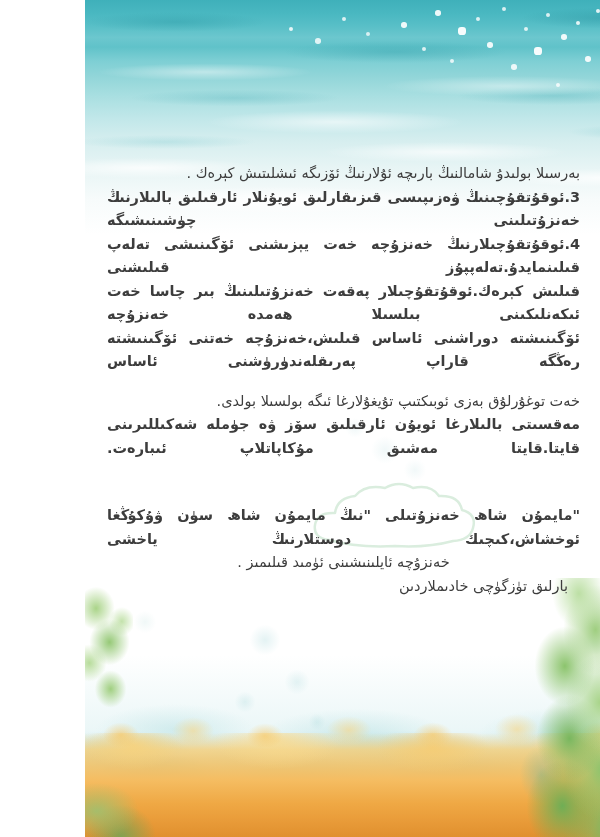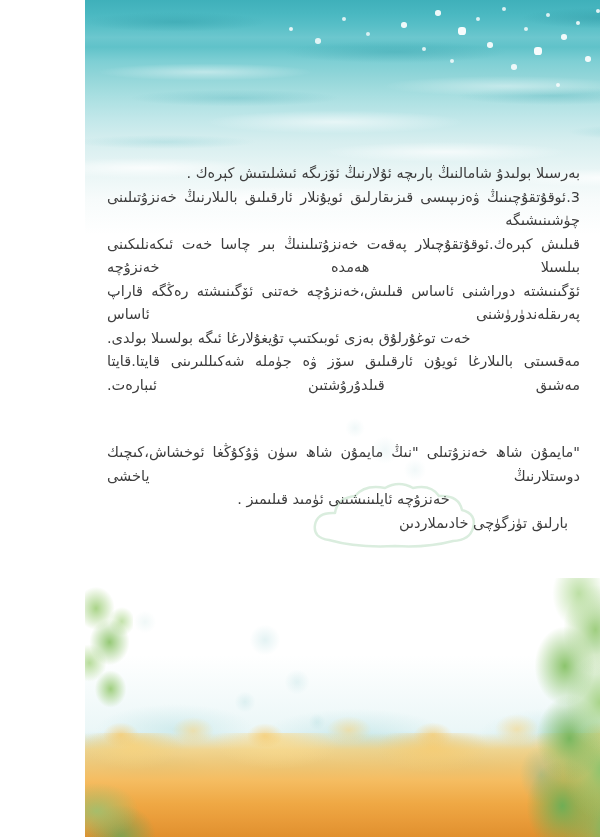--- a/index.html
+++ b/index.html
@@ -159,24 +159,24 @@
   
   .content{
     position:absolute;right:20px;left:22px;top:162px;
     direction:rtl;
     color:#3d3d3d;
     font-size:14.5px;
     line-height:23.5px;
     letter-spacing:0;
   }
   .line{white-space:nowrap;}
-  .j{text-align:justify;text-align-last:justify;white-space:normal;}
+  .j{text-align:justify;text-align-last:justify;white-space:normal;font-weight:bold;}
   .r{text-align:right;}
   .c{text-align:center;}
-  .l{text-align:left;}
+  .l{text-align:right;margin-top:16px;}
   .closing-start{margin-top:44px;}
   .signature{padding-left:0;padding-right:12px;text-align:right;}
 </style>
 </head>
 <body>
 
 <div class="page">
 
   <div class="sky"></div>
   <div class="dots"></div>
@@ -189,24 +189,25 @@
   </svg>
 
   <div class="mist-hills"></div>
   <div class="grass"></div>
   <div class="tree-left"></div>
   <div class="foliage-right"></div>
 
   <div class="content">
     <div class="line r">بەرسىلا بولىدۇ شامالنىڭ بارىچە ئۇلارنىڭ ئۆزىگە ئىشلىتىش كېرەك .</div>
     <div class="line j">3.ئوقۇتقۇچىنىڭ ۋەزىپىسى قىزىقارلىق ئويۇنلار ئارقىلىق بالىلارنىڭ خەنزۇتىلىنى چۈشىنىشىگە</div>
+    <div class="line j">4.ئوقۇتقۇچىلارنىڭ خەنزۇچە خەت يېزىشنى ئۆگىنىشى تەلەپ قىلىنمايدۇ.تەلەپپۇز قىلىشنى</div>
     <div class="line j">قىلىش كېرەك.ئوقۇتقۇچىلار پەقەت خەنزۇتىلىنىڭ بىر چاسا خەت ئىكەنلىكىنى بىلسىلا ھەمدە خەنزۇچە</div>
     <div class="line j">ئۆگىنىشتە دوراشنى ئاساس قىلىش،خەنزۇچە خەتنى ئۆگىنىشتە رەڭگە قاراپ پەرىقلەندۈرۈشنى ئاساس</div>
     <div class="line l">خەت توغۇرلۇق بەزى ئوبىكتىپ تۇيغۇلارغا ئىگە بولسىلا بولدى.</div>
-    <div class="line j">مەقسىتى بالىلارغا ئويۇن ئارقىلىق سۆز ۋە جۈملە شەكىللىرىنى قايتا.قايتا مەشىق قىلدۇرۇشتىن ئىبارەت.</div>
+    <div class="line j">مەقسىتى بالىلارغا ئويۇن ئارقىلىق سۆز ۋە جۈملە شەكىللىرىنى قايتا.قايتا مەشىق مۇكاپاتلاپ ئىبارەت.</div>
 
     <div class="line j closing-start">"مايمۇن شاھ خەنزۇتىلى "نىڭ مايمۇن شاھ سۈن ۋۇكۇڭغا ئوخشاش،كىچىك دوستلارنىڭ ياخشى</div>
     <div class="line c">خەنزۇچە ئايلىنىشىنى ئۈمىد قىلىمىز .</div>
 
     <div class="line signature">بارلىق تۈزگۈچى خادىملاردىن</div>
   </div>
 
 </div>
 
 </body></html>

